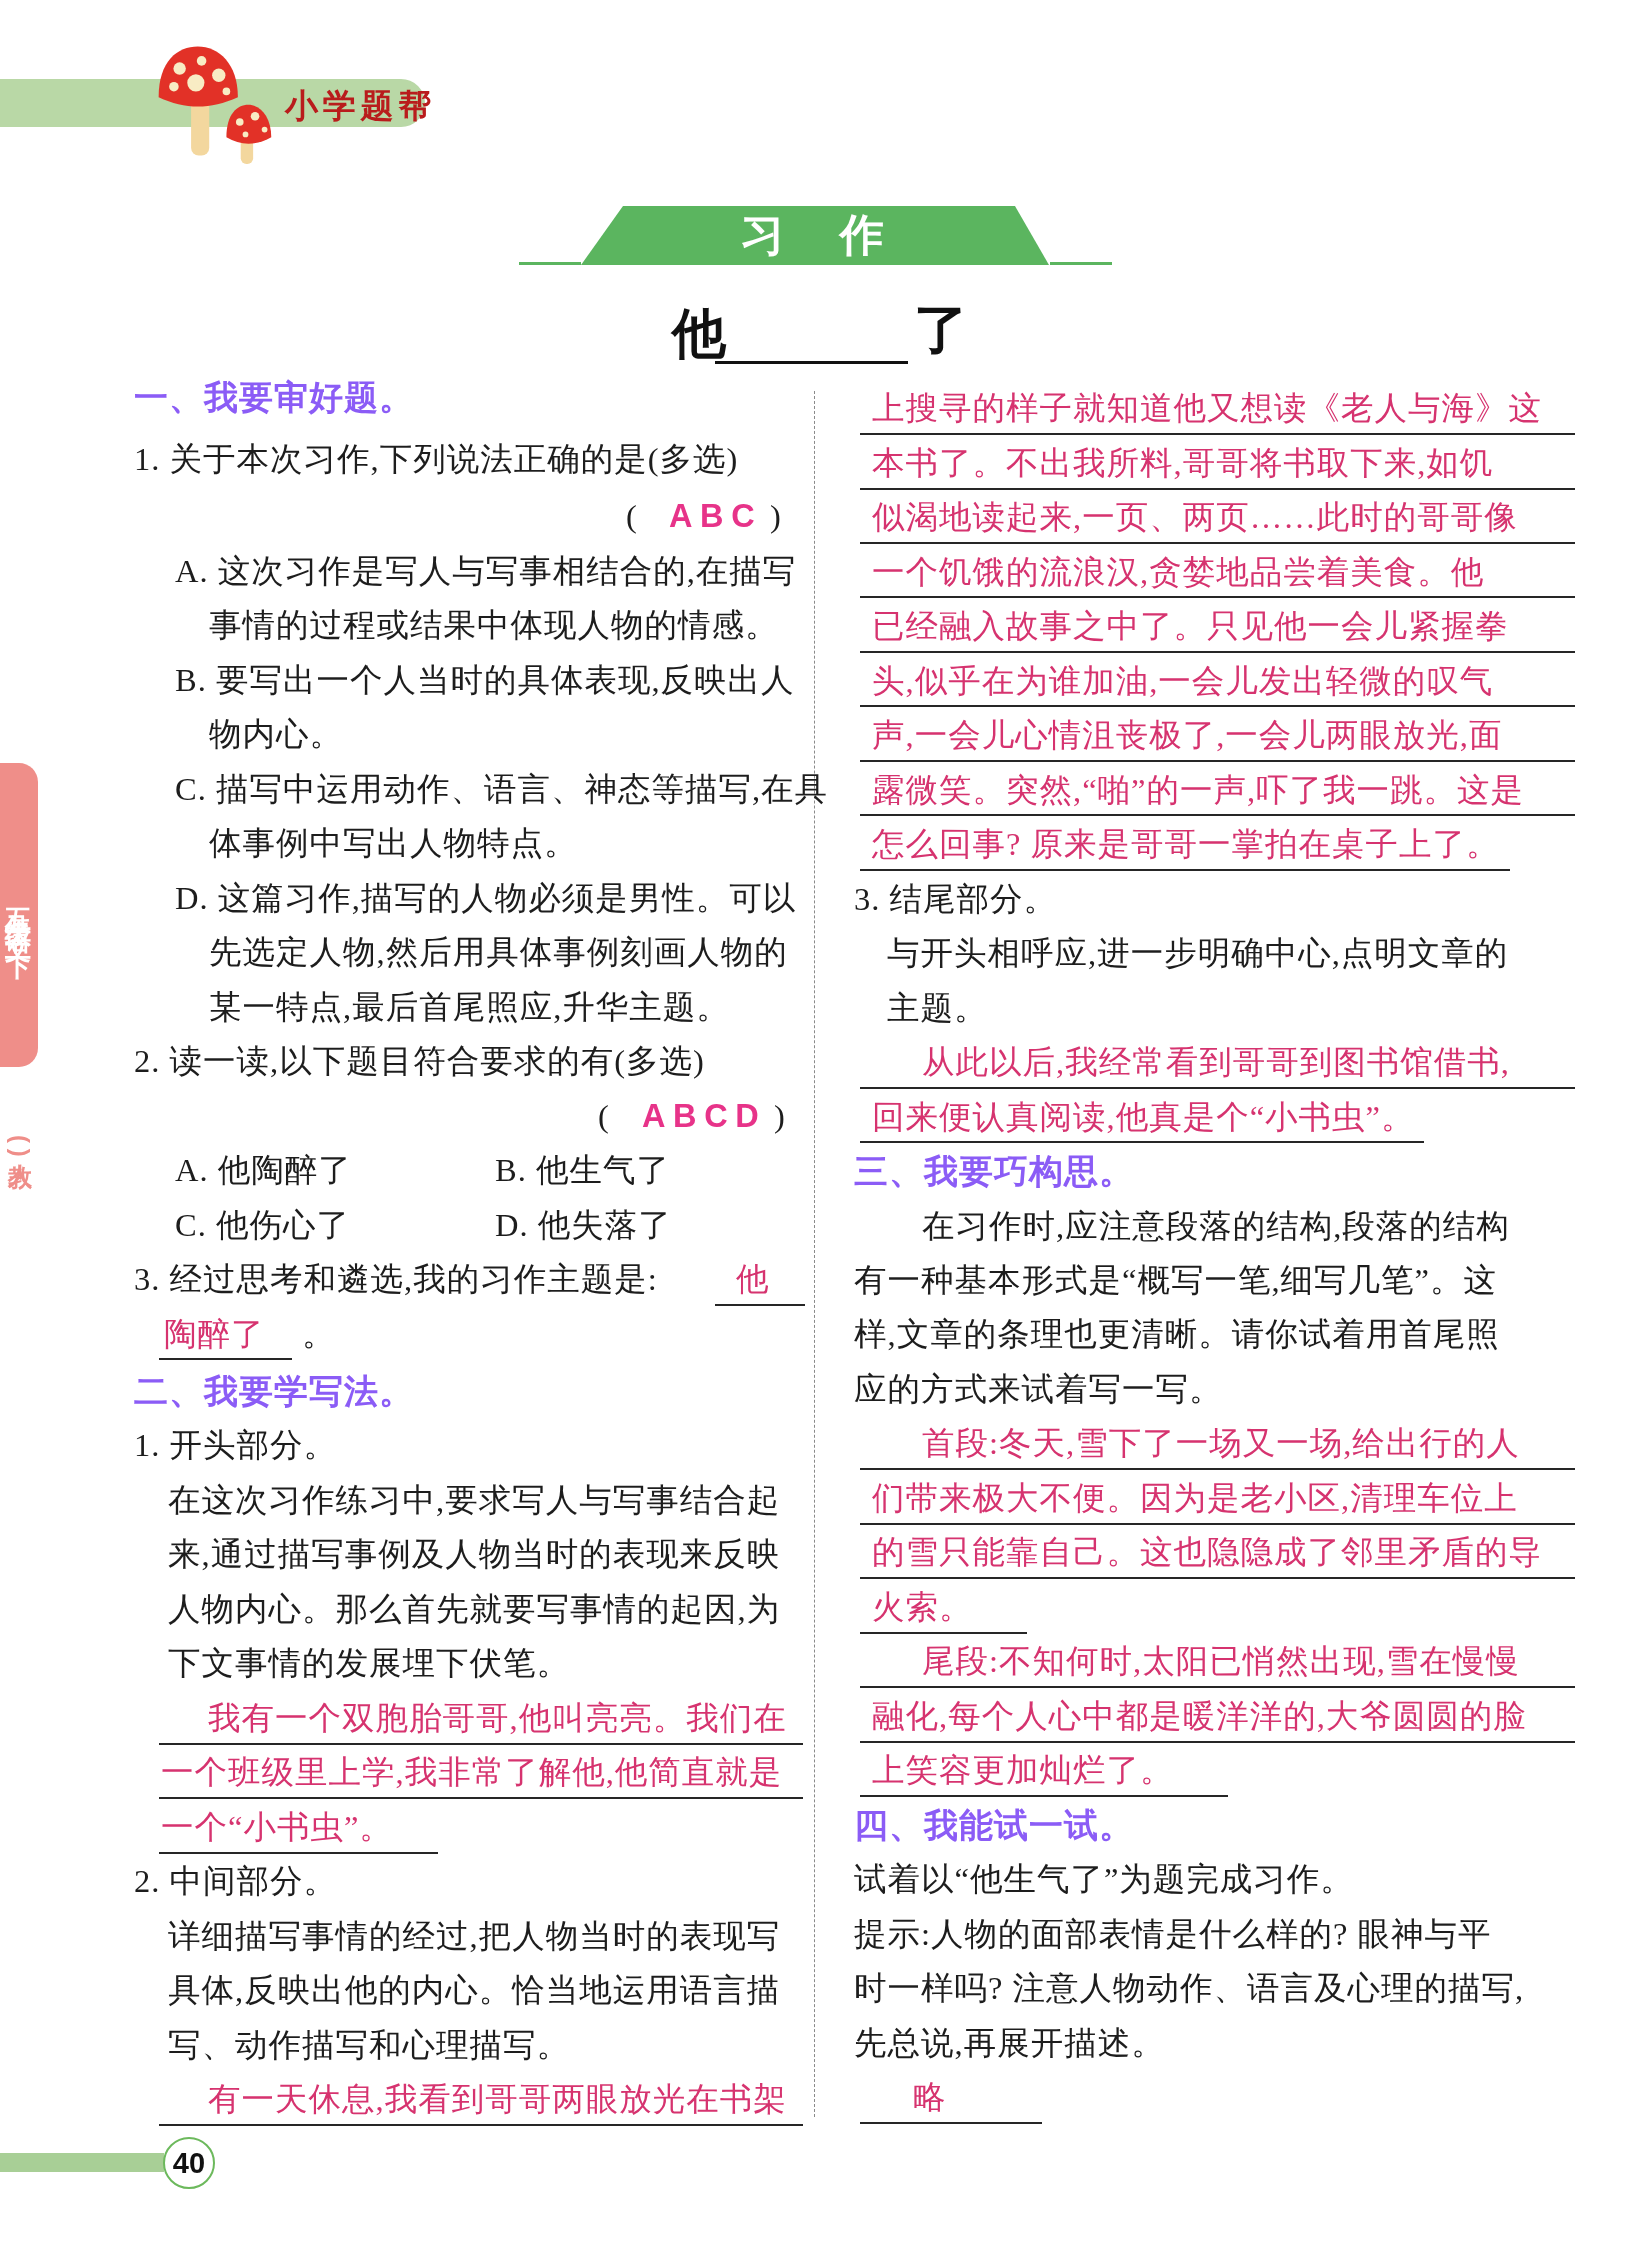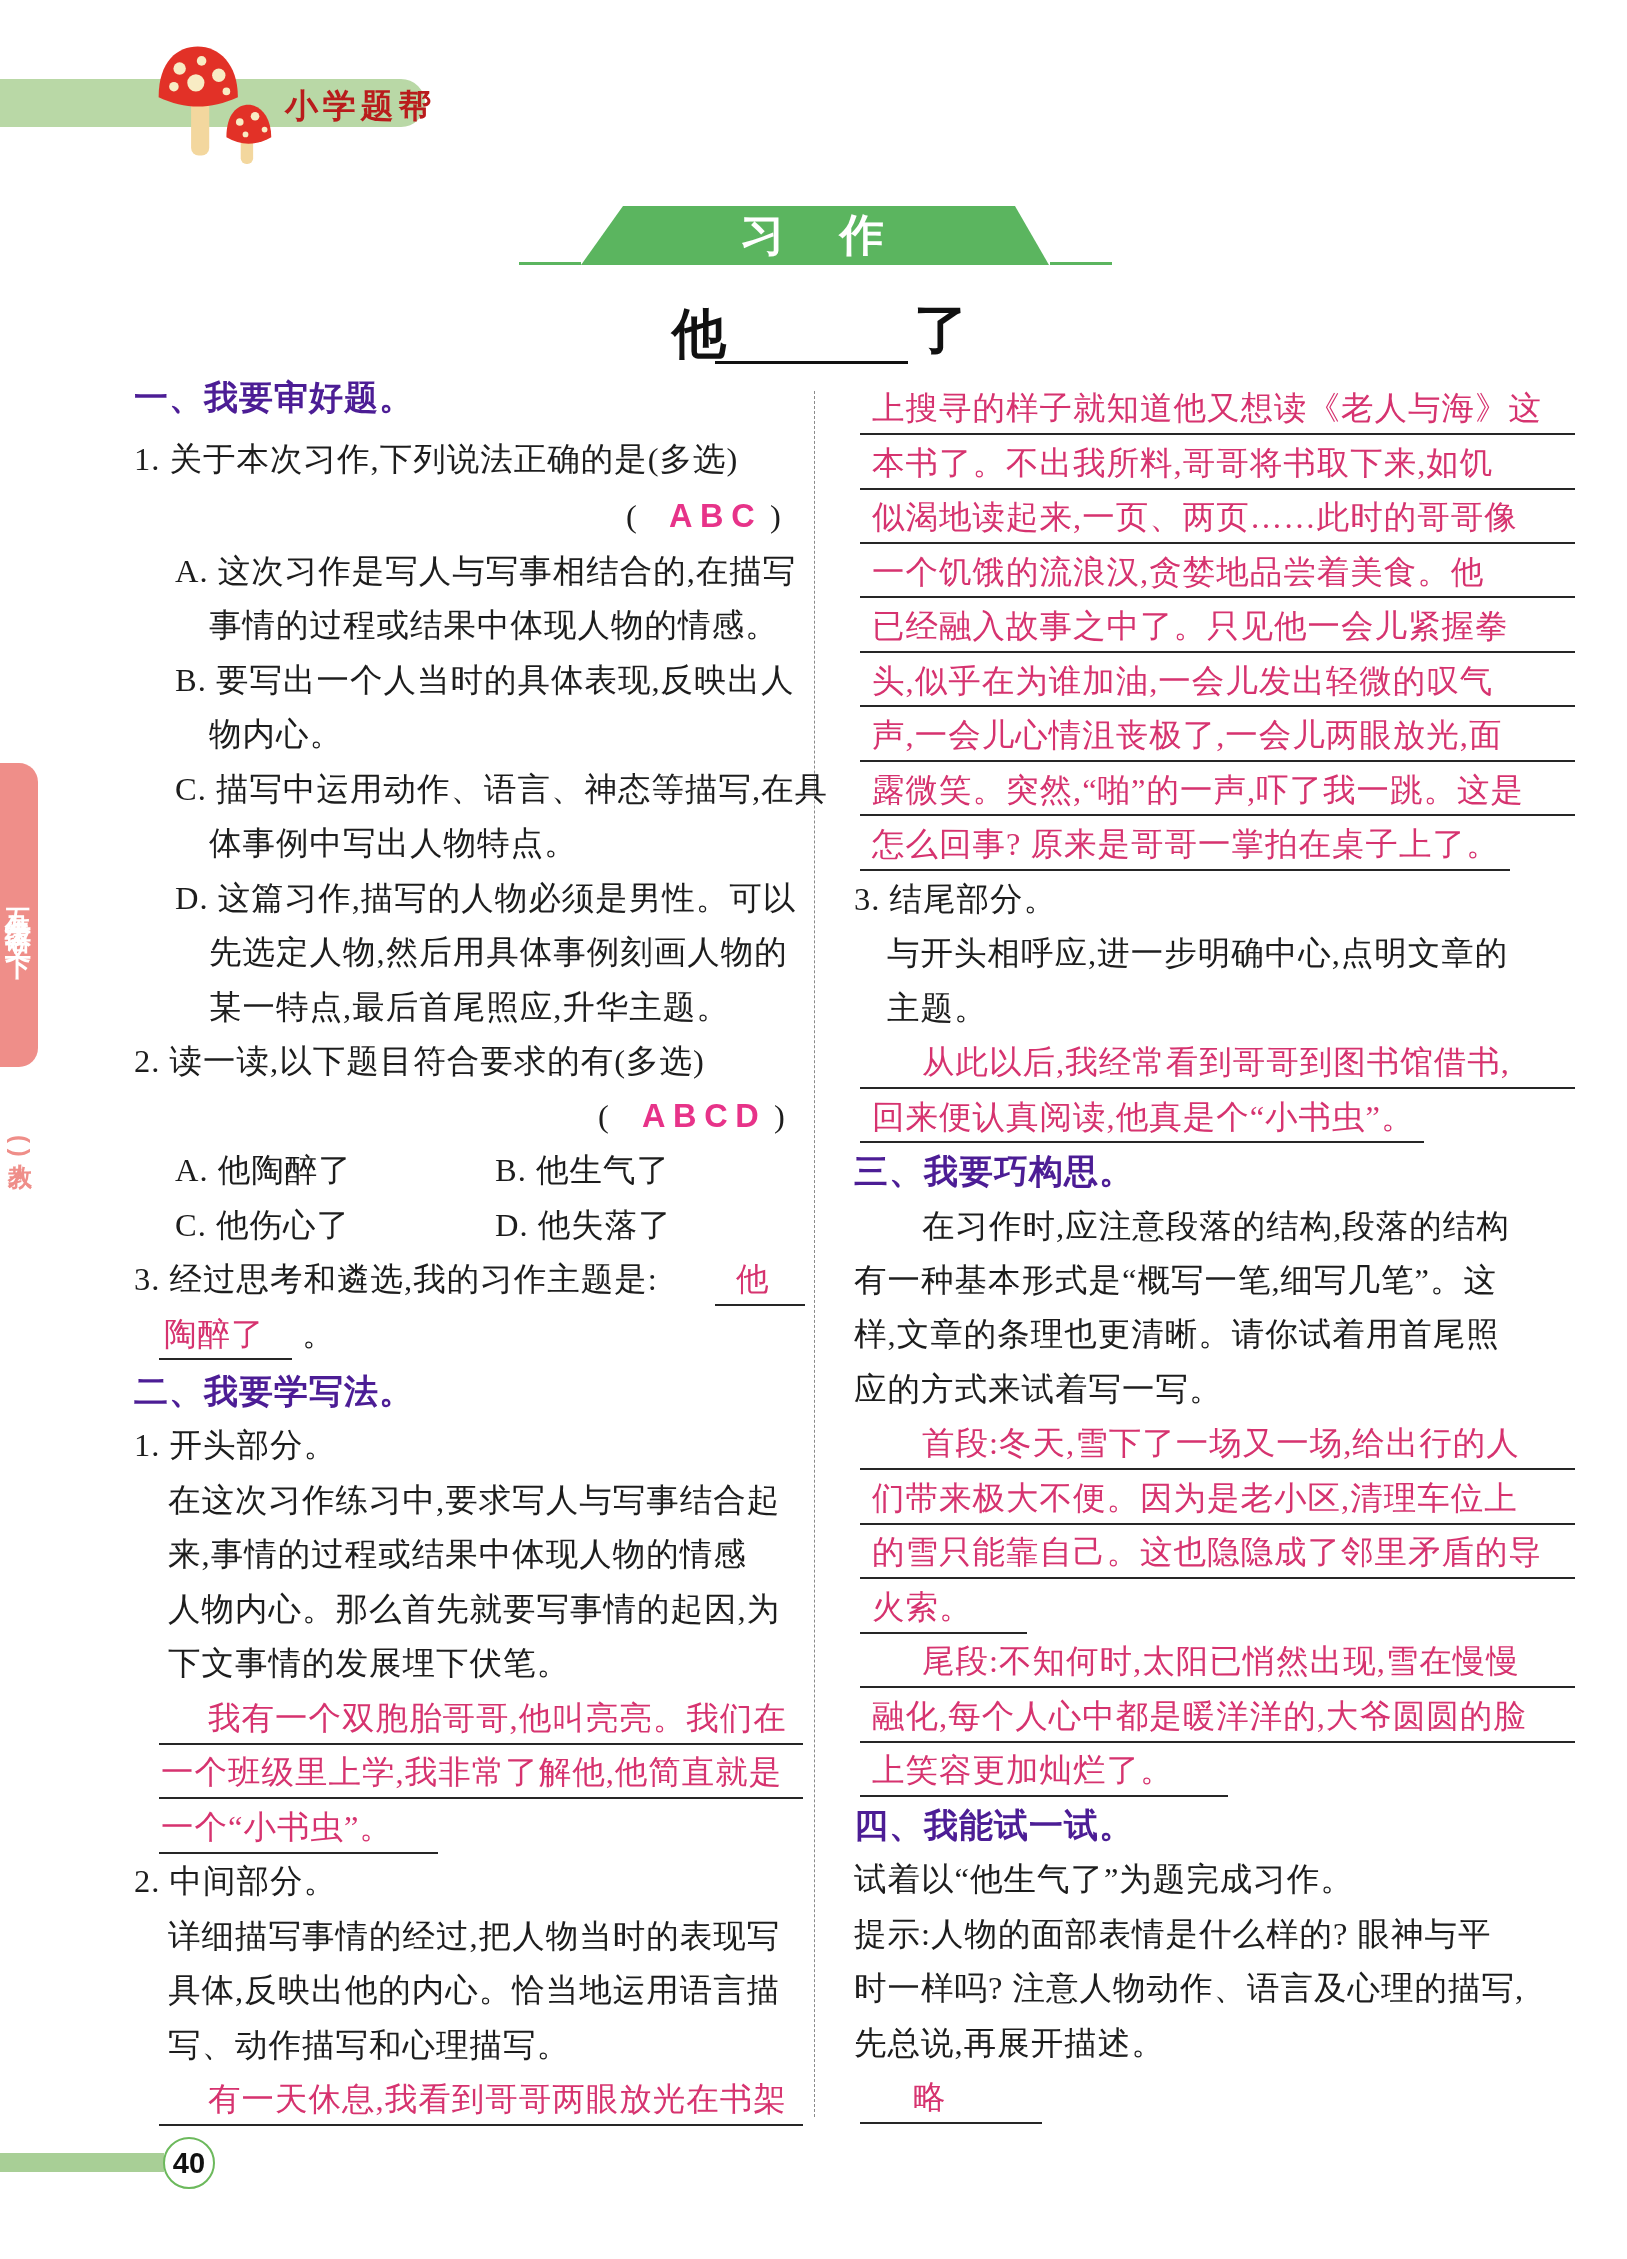--- a/index.html
+++ b/index.html
@@ -37,21 +37,21 @@
   .side-pub span{writing-mode:vertical-rl;color:#ef8e89;font-family:"Liberation Sans",sans-serif;
                  font-weight:700;font-size:24px;letter-spacing:1.9px;}
   
   .page-bar{position:absolute;left:0;top:2153px;width:164px;height:19px;background:#a8cf96;}
   .page-badge{position:absolute;left:163px;top:2137px;width:52px;height:52px;background:#fff;
               border:2.9px solid #6cb95c;border-radius:50%;display:flex;align-items:center;justify-content:center;
               font-family:"Liberation Sans",sans-serif;font-weight:700;font-size:29px;color:#111;box-sizing:border-box;}
   
   .tl{position:absolute;font-size:32.5px;line-height:46px;white-space:pre;letter-spacing:1px;}
   .t-body{color:#1d1d1d;}
-  .t-header{color:#4c1d95;font-family:"Liberation Sans",sans-serif;font-weight:700;font-size:34px;}
+  .t-header{color:#8b5cf6;font-family:"Liberation Sans",sans-serif;font-weight:700;font-size:34px;}
   .t-pink{color:#d6336f;}
   .t-answer{color:#e73389;font-family:"Liberation Sans",sans-serif;font-weight:700;letter-spacing:7.6px;}
   .ul-rule{position:absolute;height:1.9px;background:#262626;}
 </style>
 </head>
 <body>
 
 <div id="canvas">
 
   <div class="logo-strip"></div>
@@ -118,21 +118,21 @@
       <div class="tl t-body" style="left: 495px; top: 1147px;">B. 他生气了</div>
       <div class="tl t-body" style="left: 175px; top: 1202px;">C. 他伤心了</div>
       <div class="tl t-body" style="left: 495px; top: 1202px;">D. 他失落了</div>
       <div class="tl t-body" style="left: 134px; top: 1256px;">3. 经过思考和遴选,我的习作主题是:</div>
       <div class="tl t-pink" style="left: 736px; top: 1256px;">他</div>
       <div class="tl t-pink" style="left: 164px; top: 1311px;">陶醉了</div>
       <div class="tl t-body" style="left: 302px; top: 1311px;">。</div>
       <div class="tl t-header" style="left: 134px; top: 1368px;">二、我要学写法。</div>
       <div class="tl t-body" style="left: 134px; top: 1422px;">1. 开头部分。</div>
       <div class="tl t-body" style="left: 168px; top: 1477px;">在这次习作练习中,要求写人与写事结合起</div>
-      <div class="tl t-body" style="left: 168px; top: 1531px;">来,事情的过程或结果中体现人物的情感</div>
+      <div class="tl t-body" style="left: 168px; top: 1531px;">来,通过描写事例及人物当时的表现来反映</div>
       <div class="tl t-body" style="left: 168px; top: 1586px;">人物内心。那么首先就要写事情的起因,为</div>
       <div class="tl t-body" style="left: 168px; top: 1640px;">下文事情的发展埋下伏笔。</div>
       <div class="tl t-pink" style="left: 208px; top: 1695px;">我有一个双胞胎哥哥,他叫亮亮。我们在</div>
       <div class="tl t-pink" style="left: 161px; top: 1749px;">一个班级里上学,我非常了解他,他简直就是</div>
       <div class="tl t-pink" style="left: 161px; top: 1804px;">一个“小书虫”。</div>
       <div class="tl t-body" style="left: 134px; top: 1858px;">2. 中间部分。</div>
       <div class="tl t-body" style="left: 168px; top: 1913px;">详细描写事情的经过,把人物当时的表现写</div>
       <div class="tl t-body" style="left: 168px; top: 1967px;">具体,反映出他的内心。恰当地运用语言描</div>
       <div class="tl t-body" style="left: 168px; top: 2022px;">写、动作描写和心理描写。</div>
       <div class="tl t-pink" style="left: 208px; top: 2076px;">有一天休息,我看到哥哥两眼放光在书架</div>

